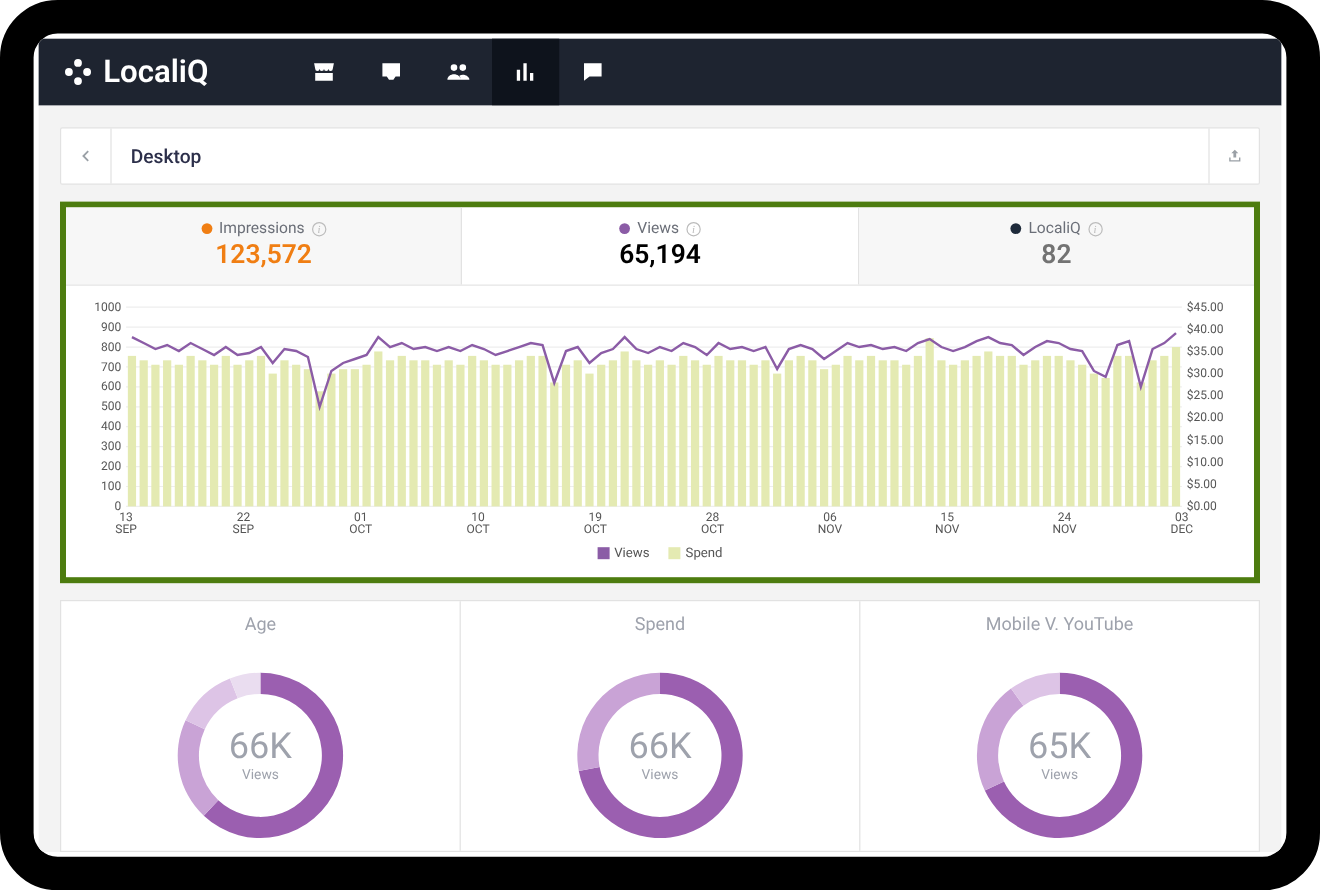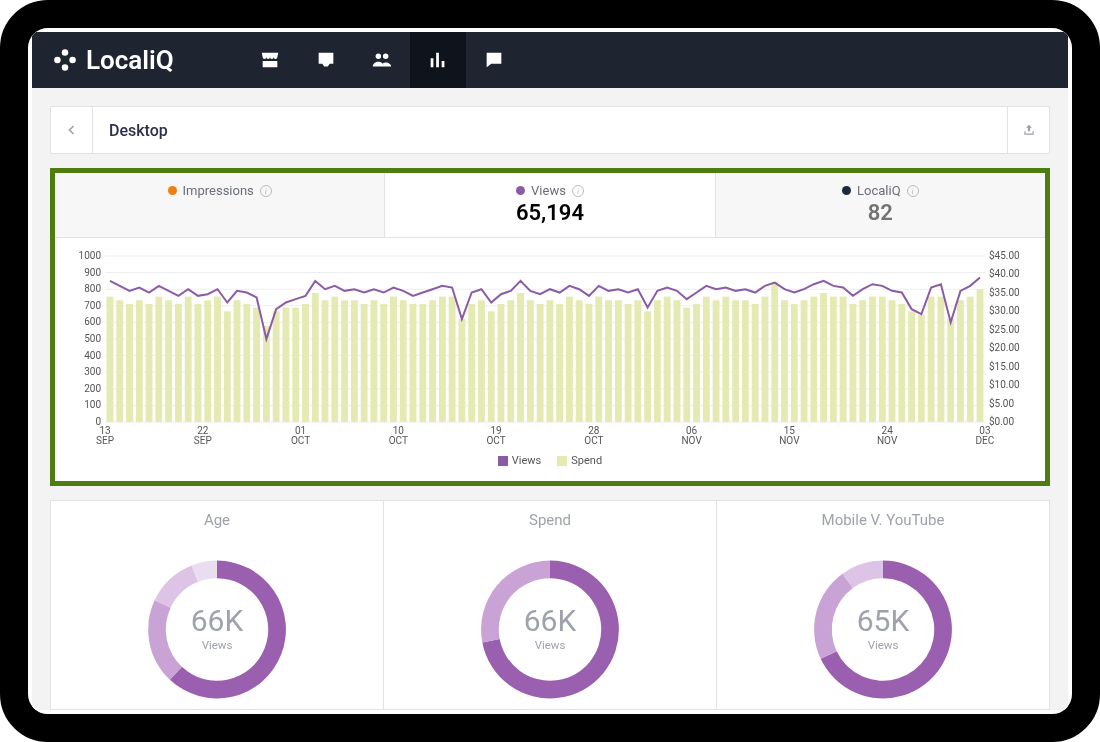--- a/index.html
+++ b/index.html
@@ -226,20 +226,21 @@
       </div>
 
       <div class="metrics-panel">
         <div class="metric-tabs" id="metric-tabs">
             <div class="metric-tab">
     <div class="metric-label-row">
       <span class="dot" style="background:#f07e13"></span>
       <span>Impressions</span>
       <span class="info-icon">i</span>
     </div>
+    <div class="metric-value" style="color:#f07e13">123,572</div>
             </div>
             <div class="metric-tab active">
     <div class="metric-label-row">
       <span class="dot" style="background:#8b5ca6"></span>
       <span>Views</span>
       <span class="info-icon">i</span>
     </div>
     <div class="metric-value" style="color:#000000">65,194</div>
             </div>
             <div class="metric-tab">

